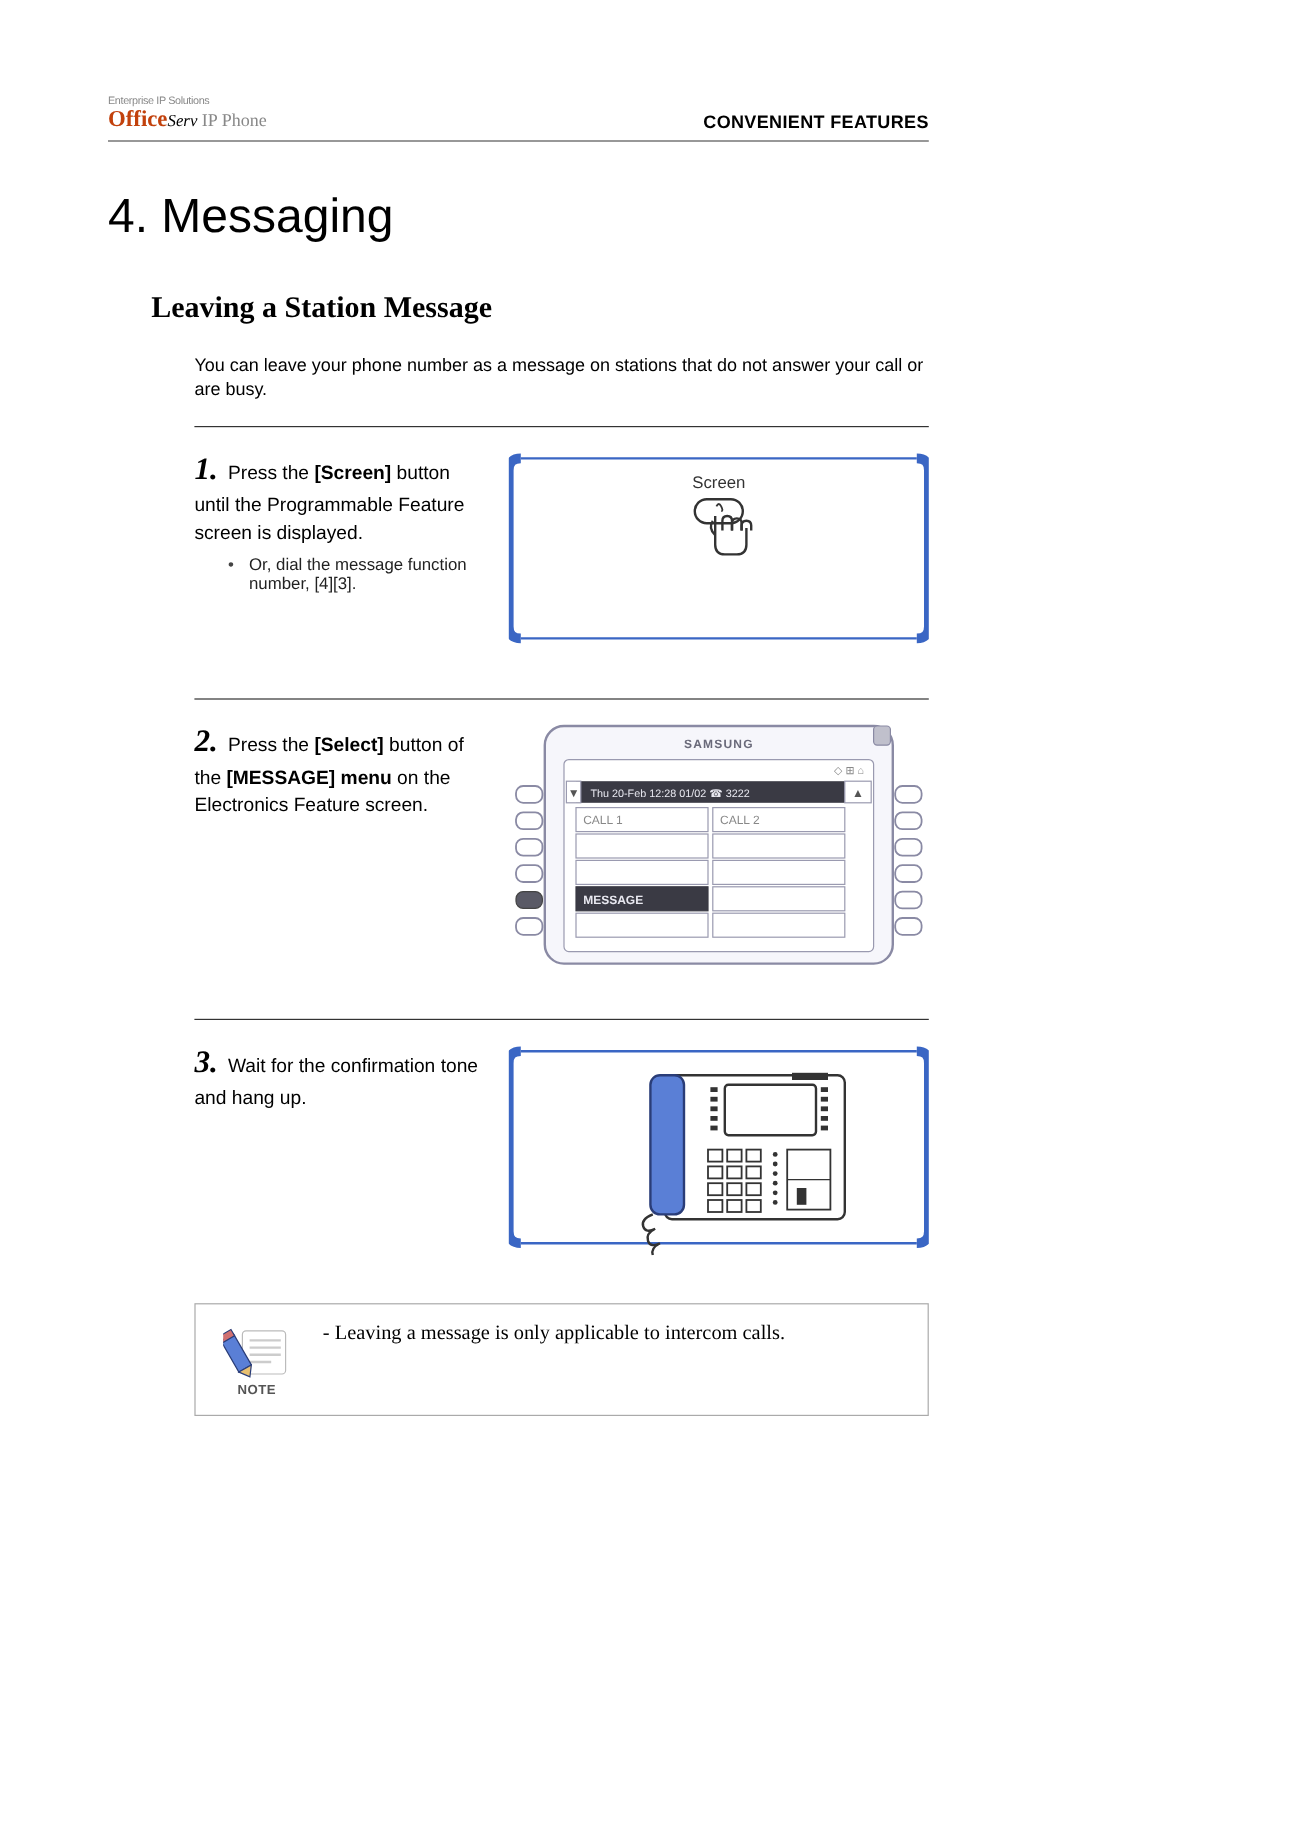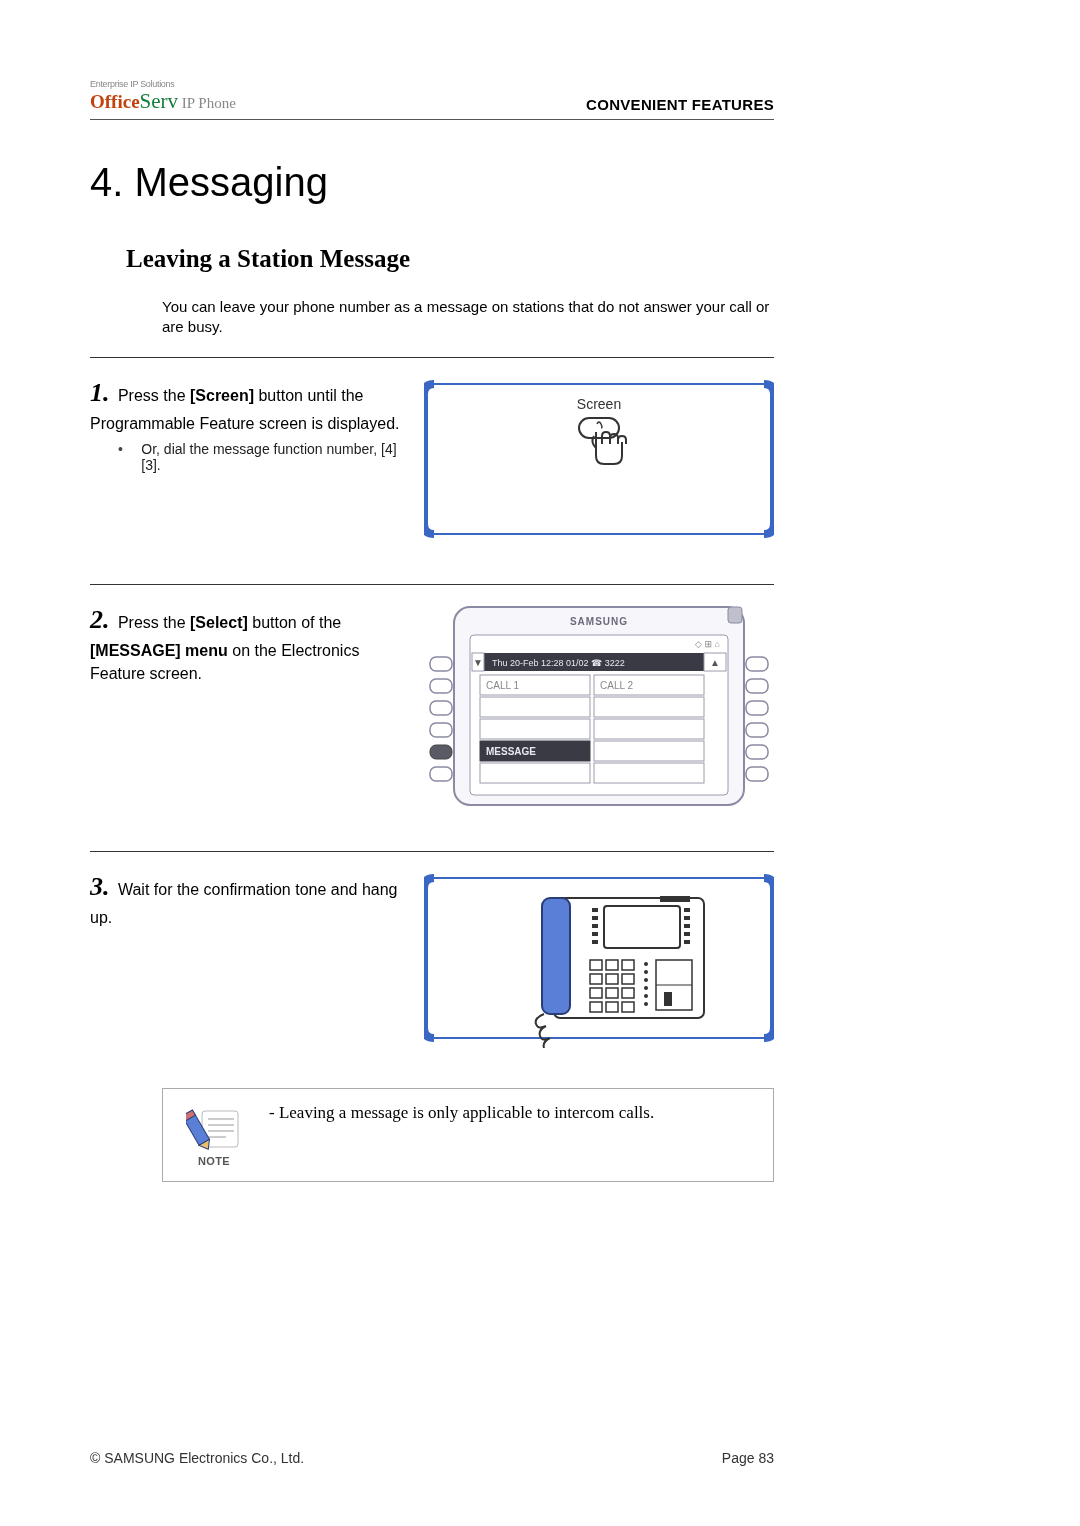--- a/index.html
+++ b/index.html
@@ -40,22 +40,23 @@
     display: block;
   }
   .brand-office {
     font-family: Georgia, 'Times New Roman', serif;
     font-weight: bold;
     font-size: 19px;
     color: #c2410c;
   }
   .brand-serv {
     font-family: Georgia, 'Times New Roman', serif;
-    font-size: 21px;
-    color: #15803d;
+    font-size: 14px;
+    color: #000000;
+    font-style: italic;
   }
   .brand-ip {
     font-family: Georgia, 'Times New Roman', serif;
     font-size: 15px;
     color: #888;
   }
   .header-right {
     font-size: 15px;
     font-weight: bold;
     letter-spacing: 0.3px;
@@ -72,20 +73,21 @@
     margin: 0 0 24px 36px;
     font-family: Liberation Serif, serif;
   }
   .intro {
     font-size: 15px;
     margin: 0 0 20px 72px;
     line-height: 1.35;
   }
   .step-block {
     border-top: 1px solid #333;
+    margin-left: 72px;
     padding-top: 16px;
     margin-bottom: 40px;
     display: flex;
     gap: 16px;
   }
   .step-text {
     width: 410px;
   }
   .step-num {
     font-family: Georgia, 'Times New Roman', serif;
@@ -353,18 +355,14 @@
           <rect x="6" y="10" width="12" height="30" fill="#5a7fd6" stroke="#2a3d78"></rect>
           <polygon points="6,40 18,40 12,48" fill="#e8c070" stroke="#2a3d78"></polygon>
           <rect x="6" y="6" width="12" height="6" fill="#d07070" stroke="#2a3d78"></rect>
         </g>
       </svg>
       <div class="note-label">NOTE</div>
     </div>
     <div class="note-text">- Leaving a message is only applicable to intercom calls.</div>
   </div>
 
-  <div class="footer">
-    <span>© SAMSUNG Electronics Co., Ltd.</span>
-    <span>Page 83</span>
-  </div>
 
 </div>
 
 </body></html>

